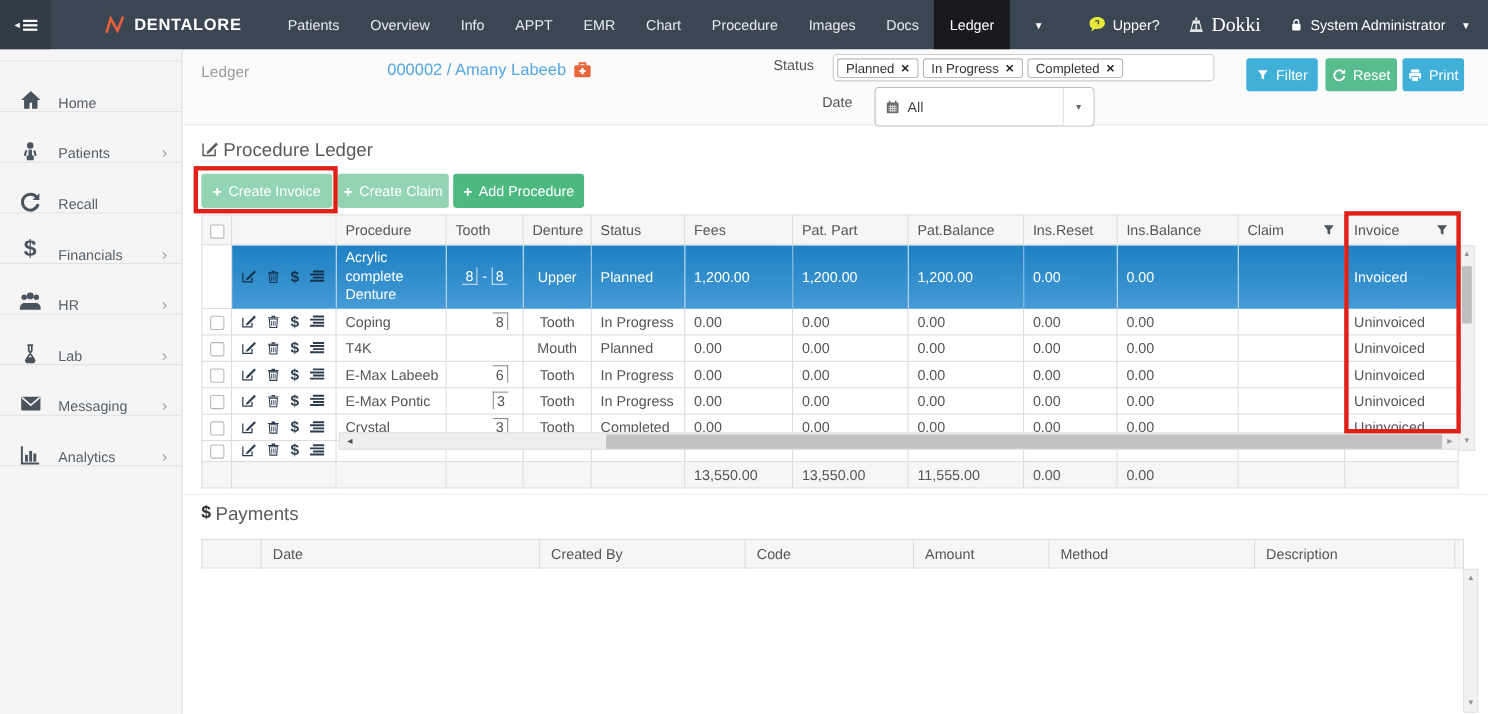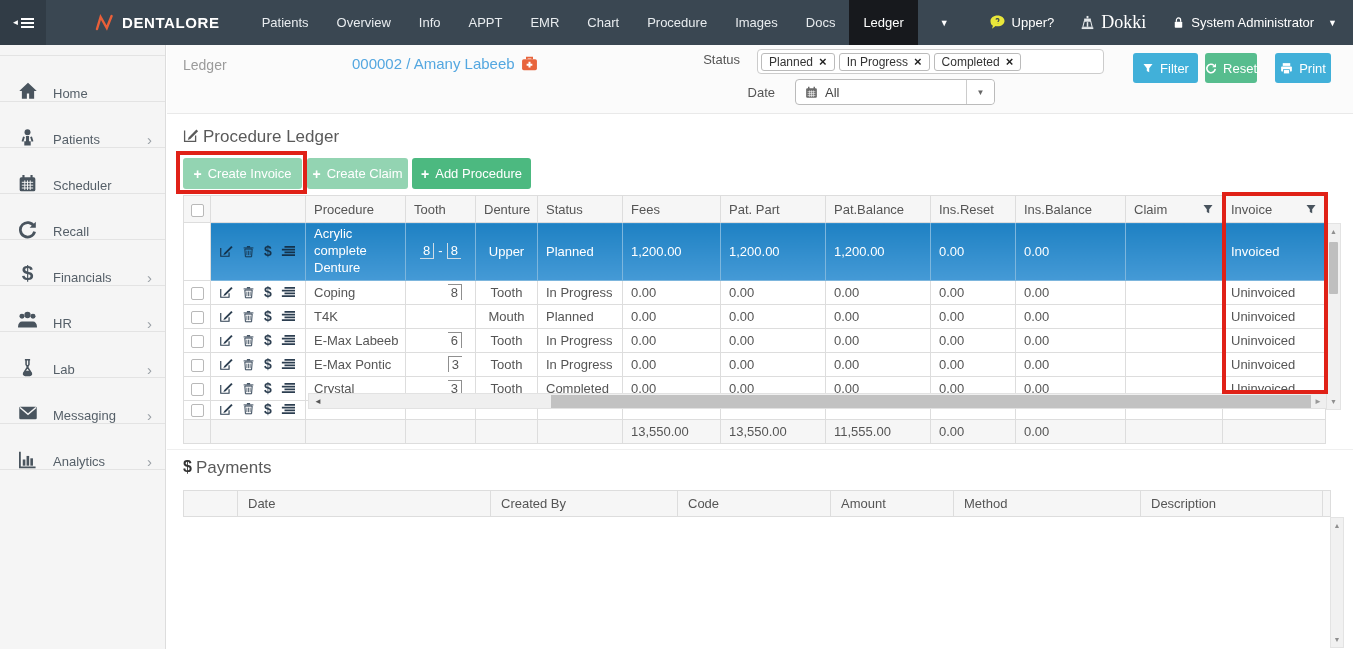--- a/index.html
+++ b/index.html
@@ -35,28 +35,28 @@
   
   .ch-strip{position:absolute;left:167px;top:45px;right:0;height:69px;background:#fbfbfb;border-bottom:1px solid #e9e9e9}
   .breadcrumb{position:absolute;left:183px;top:57px;font-size:14px;color:#9b9b9b}
   .patient{position:absolute;left:352px;top:55px;display:flex;align-items:center;gap:6px;font-size:15px;color:#54a7e0;cursor:pointer}
   .lbl{font-size:13px;color:#555}
   .status-lbl{position:absolute;left:698px;top:52px;width:42px;text-align:right}
   .tags-box{position:absolute;left:757px;top:49px;width:347px;height:25px;background:#fff;border:1px solid #ccc;border-radius:4px;display:flex;align-items:center;gap:4px;padding:0 3px}
   .tag{display:flex;align-items:center;gap:6px;background:#fff;border:1px solid #bbb;border-radius:3px;padding:1px 7px;font-size:12px;color:#333}
   .tag .x{font-weight:bold;font-size:13px;color:#222;cursor:pointer;line-height:1}
   .date-lbl{position:absolute;left:735px;top:85px;width:40px;text-align:right}
-  .date-select{position:absolute;left:795px;top:79px;width:200px;height:26px;background:#fff;border:1px solid #bbb;border-radius:4px;display:flex;align-items:center;cursor:pointer}
+  .date-select{position:absolute;left:795px;top:79px;width:200px;height:36px;background:#fff;border:1px solid #bbb;border-radius:4px;display:flex;align-items:center;cursor:pointer}
   .date-select .dval{flex:1;display:flex;align-items:center;gap:7px;padding:0 9px;font-size:13px;color:#444}
   .date-select .dcaret{width:28px;align-self:stretch;border-left:1px solid #ccc;display:flex;align-items:center;justify-content:center;font-size:8px;color:#666;background:#fff;border-radius:0 4px 4px 0}
   .hbtn{position:absolute;top:53px;height:30px;border:none;border-radius:3px;color:#fff;font-size:13px;display:flex;align-items:center;justify-content:center;gap:6px;cursor:pointer;font-family:inherit}
   .hbtn.blue{background:#41b0d9}
   .hbtn.green{background:#57bd8e}
   .btn-filter{left:1133px;width:65px}
-  .btn-reset{left:1205px;width:52px}
+  .btn-reset{left:1205px;width:65px}
   .btn-print{left:1275px;width:56px}
 
   
   .section-title{position:absolute;display:flex;gap:4px;font-size:17px;color:#5a5a5a}
   .pl-title{left:183px;top:127px}
   .pay-title{left:183px;top:458px}
   .pay-title .dollar-ic{font-weight:bold;font-size:16px;color:#333}
   .gbtn{position:absolute;top:158px;height:31px;border:none;border-radius:3px;color:#fff;font-size:13px;display:flex;align-items:center;justify-content:center;gap:6px;cursor:pointer;font-family:inherit}
   .gbtn .plus{font-weight:bold;font-size:14px}
   .gbtn.muted{background:#93d4b2}
@@ -272,26 +272,20 @@
               <use href="#i-home"></use>
             </svg></span>
         <span>Home</span>
       </li>
       <li class="side-item">
         <span class="sic"><svg class="ic" width="19" height="19" viewBox="0 0 16 16">
               <use href="#i-user"></use>
             </svg></span>
         <span>Patients</span>
         <span class="chev">›</span>
-      </li>
-      <li class="side-item">
-        <span class="sic"><svg class="ic" width="19" height="19" viewBox="0 0 16 16">
-              <use href="#i-cal"></use>
-            </svg></span>
-        <span>Scheduler</span>
       </li>
       <li class="side-item">
         <span class="sic"><svg class="ic" width="19" height="19" viewBox="0 0 16 16">
               <use href="#i-recall"></use>
             </svg></span>
         <span>Recall</span>
       </li>
       <li class="side-item">
         <span class="sic" style="font-size:21px;font-weight:bold">$</span>
         <span>Financials</span>

